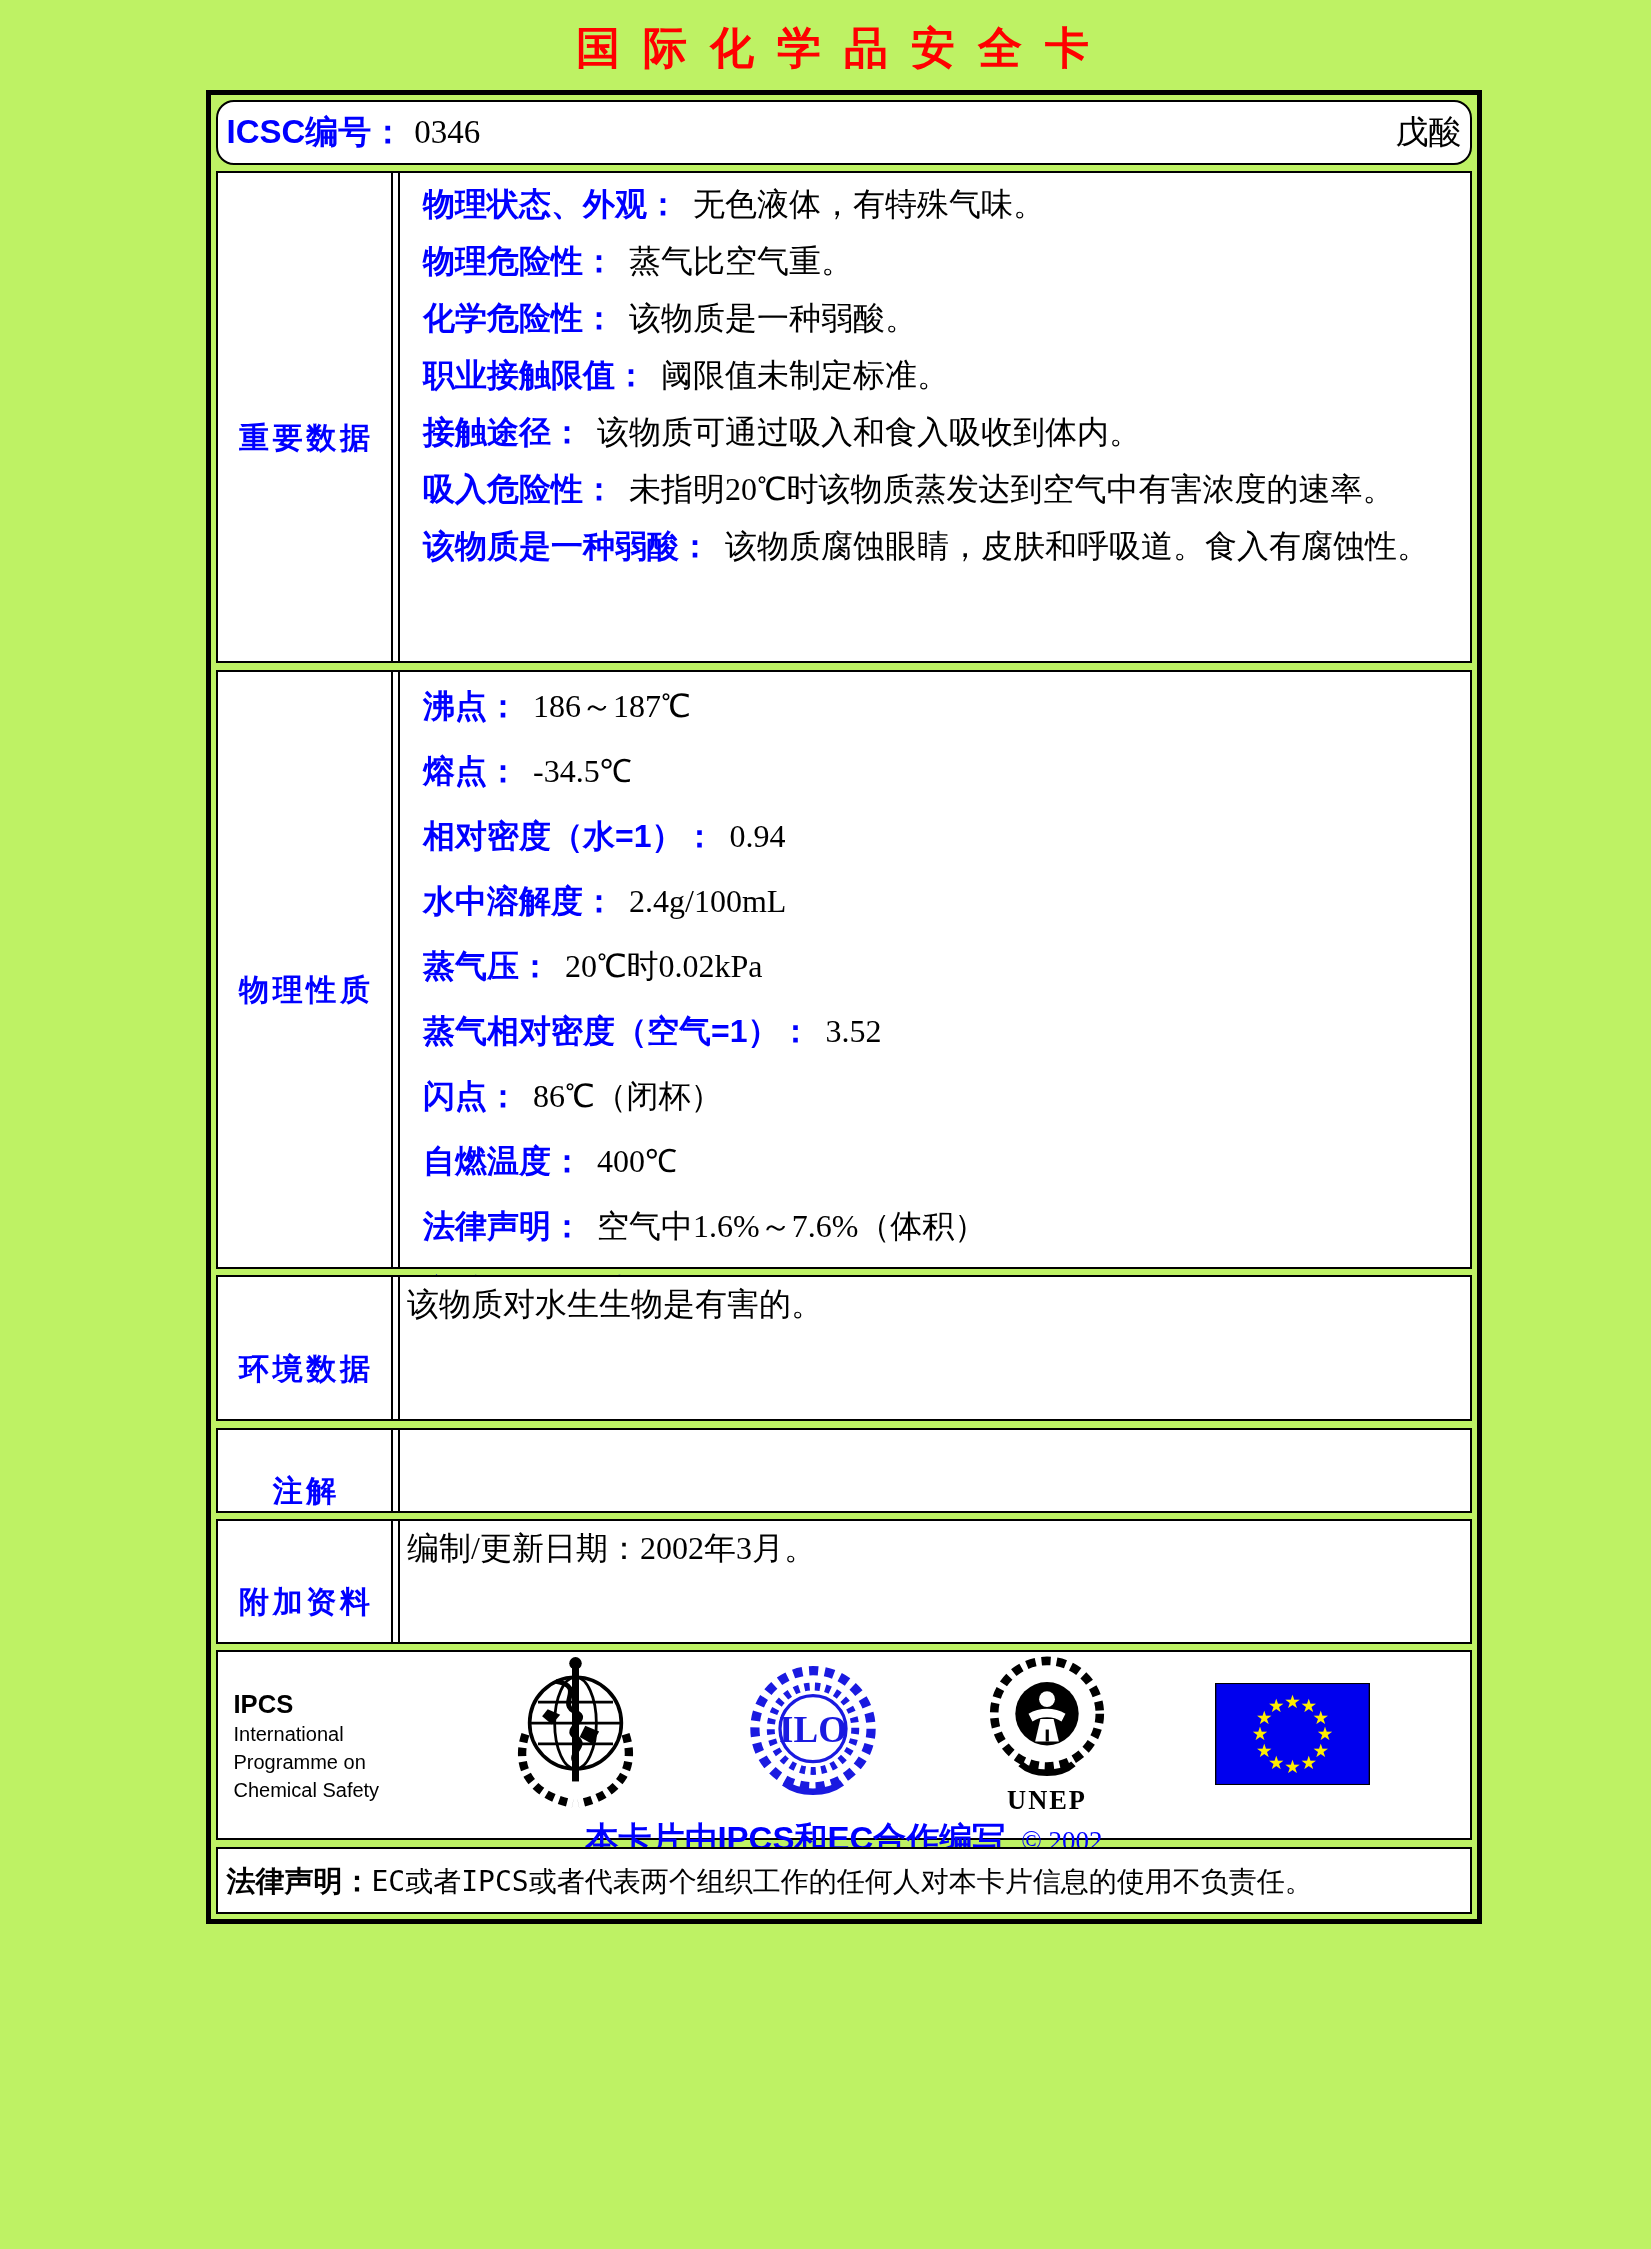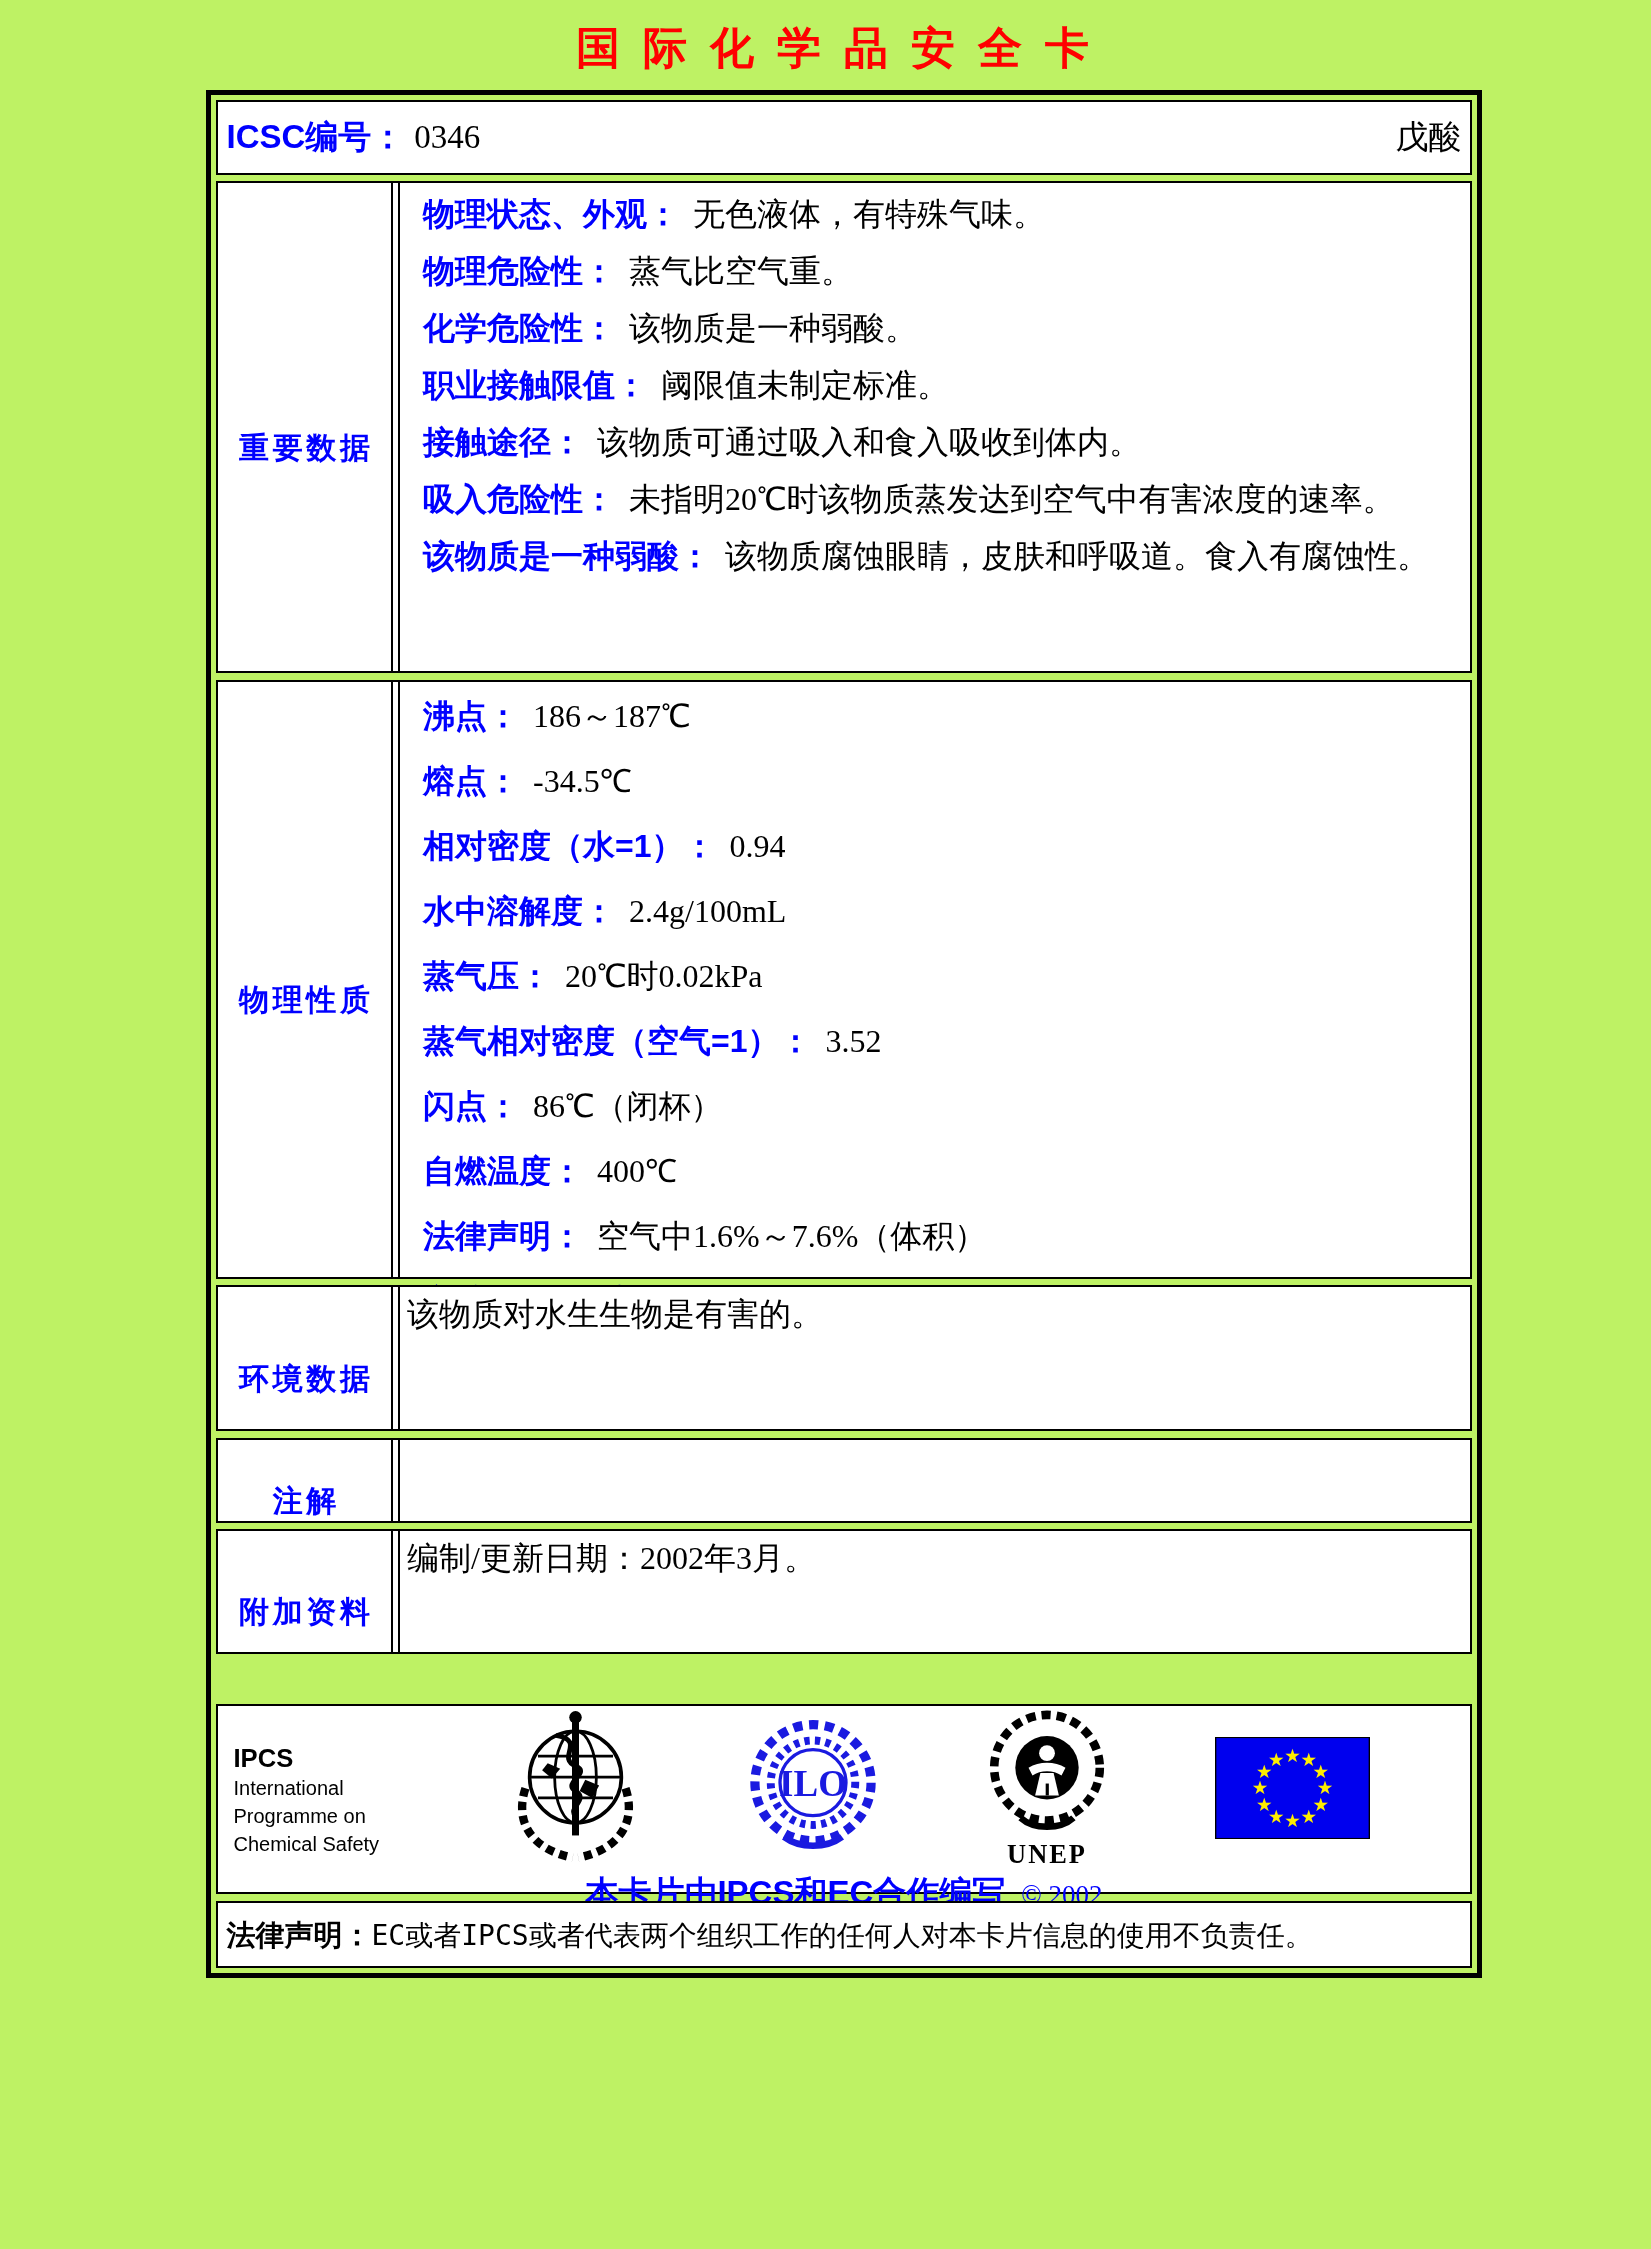--- a/index.html
+++ b/index.html
@@ -49,21 +49,21 @@
 </style>
 </head>
 <body>
 
 <div class="page">
 
   <div class="title">国际化学品安全卡</div>
 
   <div class="card">
 
-    <div class="section" style="height:75px;">
+    <div class="section" style="height:65px;border-radius:18px;">
       <div class="content-full hdr">
         <span class="left">
           <span class="icsc-label">ICSC编号：</span>
           <span class="icsc-num">0346</span>
         </span>
         <span class="chem-name">戊酸</span>
       </div>
     </div>
 
     <div class="section" style="height:492px;">
@@ -117,21 +117,21 @@
 
     <div class="section" style="height:125px;">
       <div class="label-cell">
         <span class="sec-label">附加资料</span>
       </div>
       <div class="content-cell">
         <div class="row lh60"><span class="v">编制/更新日期：2002年3月。</span></div>
       </div>
     </div>
 
-    <div class="section" style="height:190px;margin-top:44px;">
+    <div class="section" style="height:190px;">
       <div class="content-full footer-inner">
         <div class="logo-row">
           <div class="ipcs-block">
             <div class="ipcs-acronym">IPCS</div>
             <div class="ipcs-line">International</div>
             <div class="ipcs-line">Programme on</div>
             <div class="ipcs-line">Chemical Safety</div>
           </div>
 
           <span class="logo">

